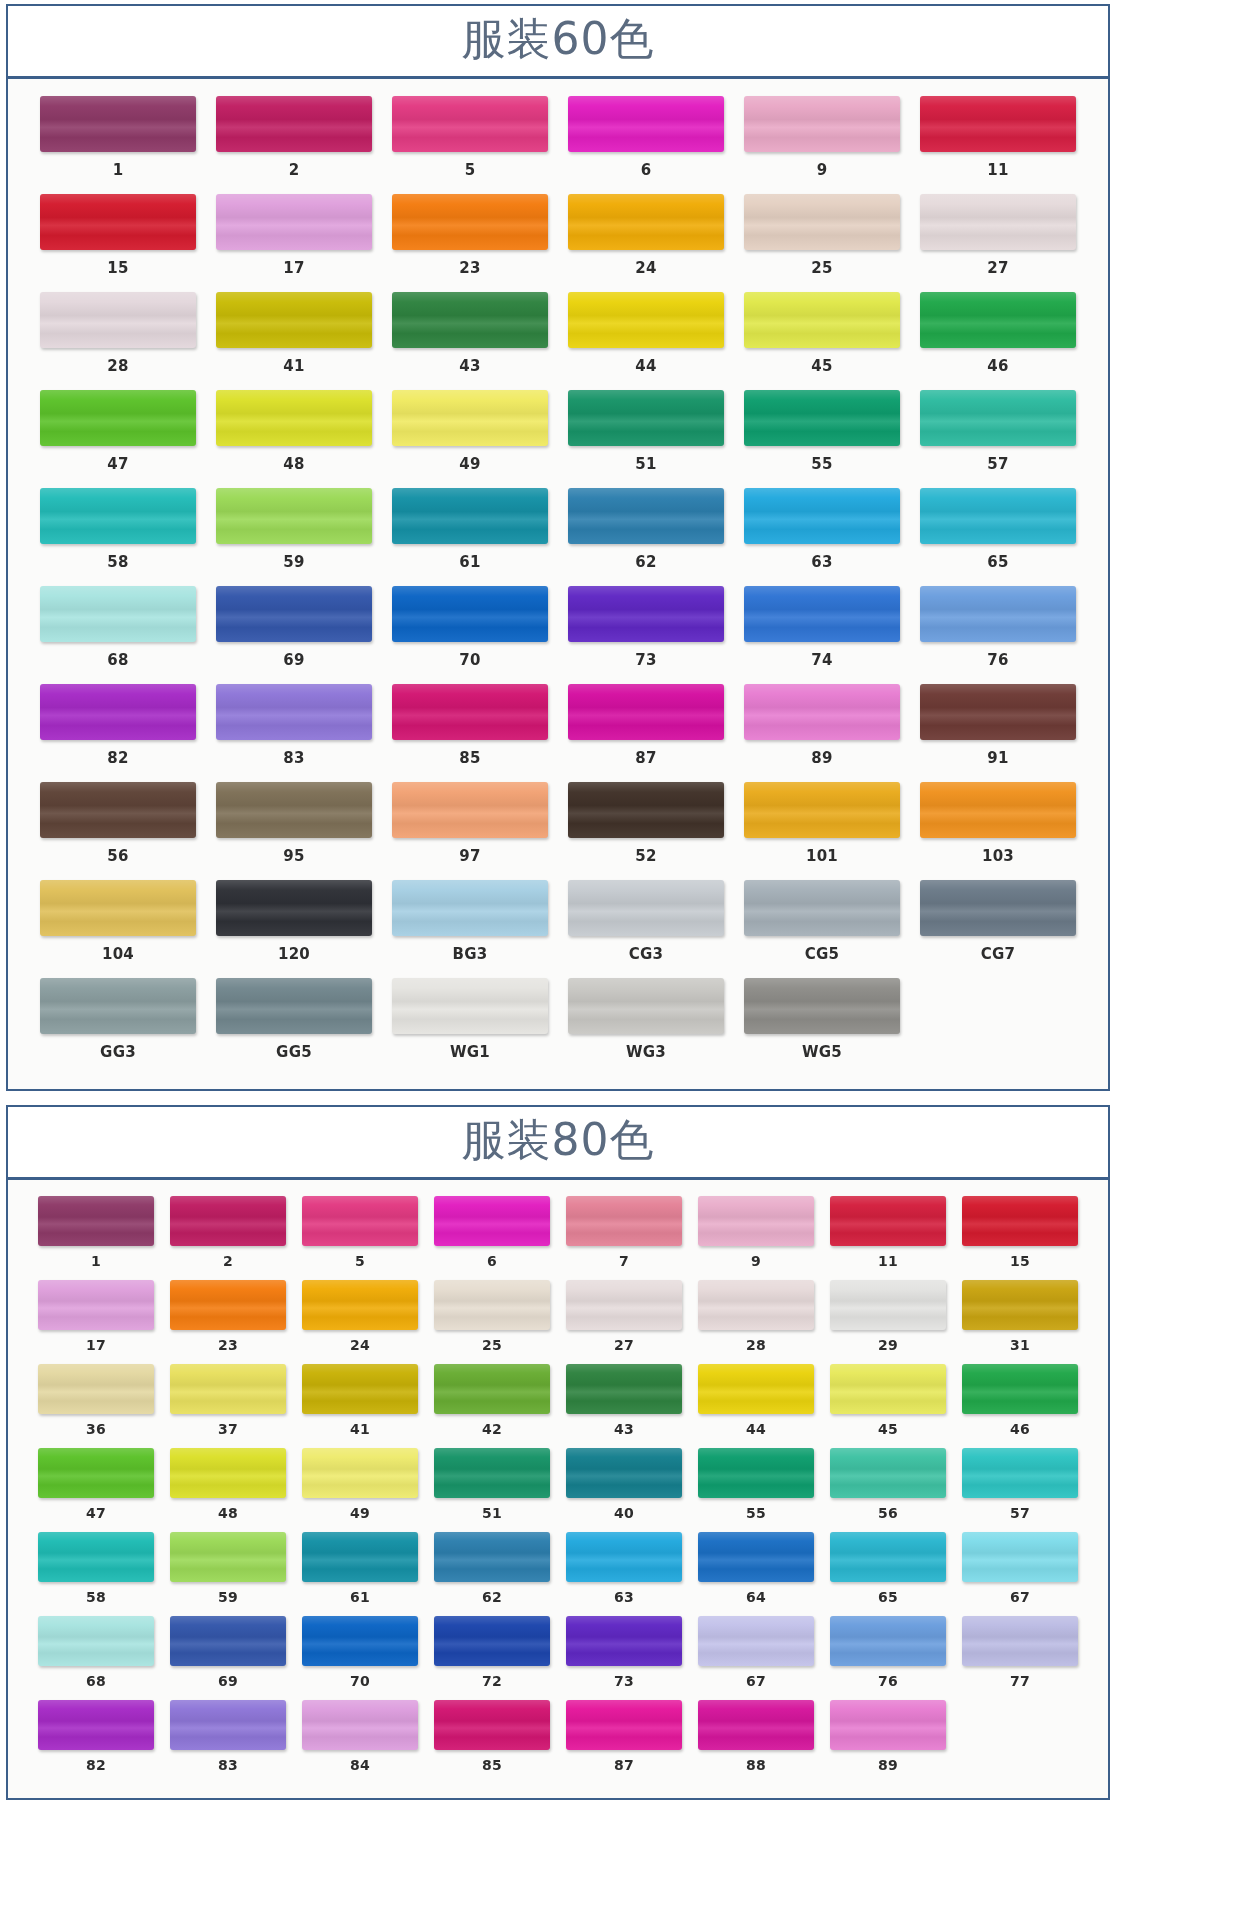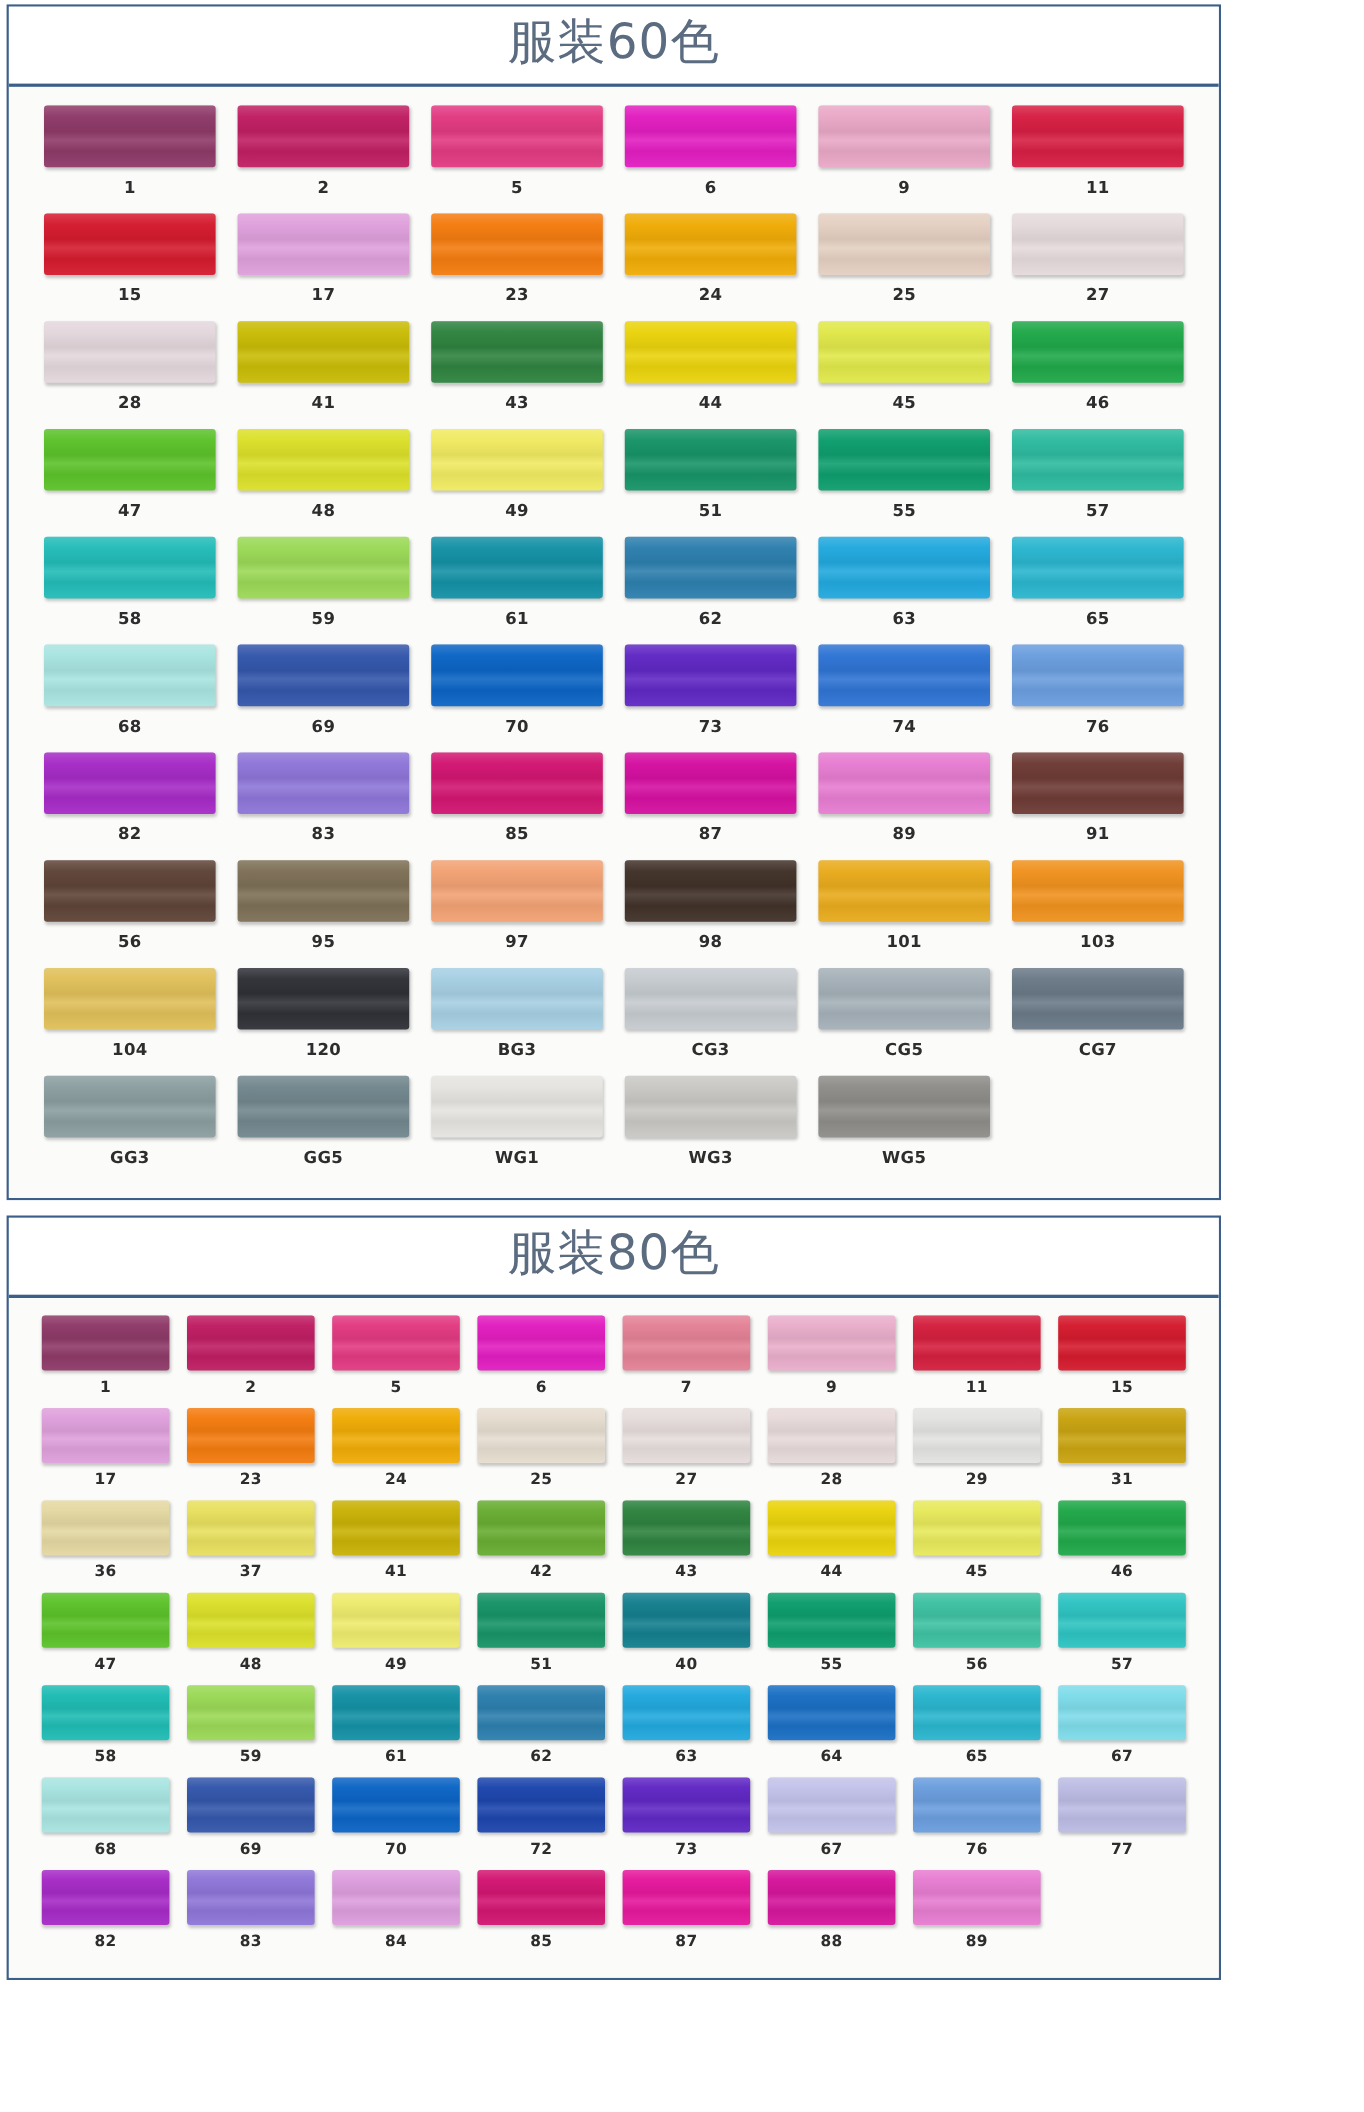--- a/index.html
+++ b/index.html
@@ -284,21 +284,21 @@
             <div class="cell">
               <div class="chip" style="background: rgb(126, 112, 87);"></div>
               <div class="chip-label">95</div>
             </div>
             <div class="cell">
               <div class="chip" style="background: rgb(242, 162, 116);"></div>
               <div class="chip-label">97</div>
             </div>
             <div class="cell">
               <div class="chip" style="background: rgb(65, 50, 41);"></div>
-              <div class="chip-label">98</div>
+              <div class="chip-label">52</div>
             </div>
             <div class="cell">
               <div class="chip" style="background: rgb(233, 171, 29);"></div>
               <div class="chip-label">101</div>
             </div>
             <div class="cell">
               <div class="chip" style="background: rgb(240, 146, 31);"></div>
               <div class="chip-label">103</div>
             </div>
             <div class="cell">

